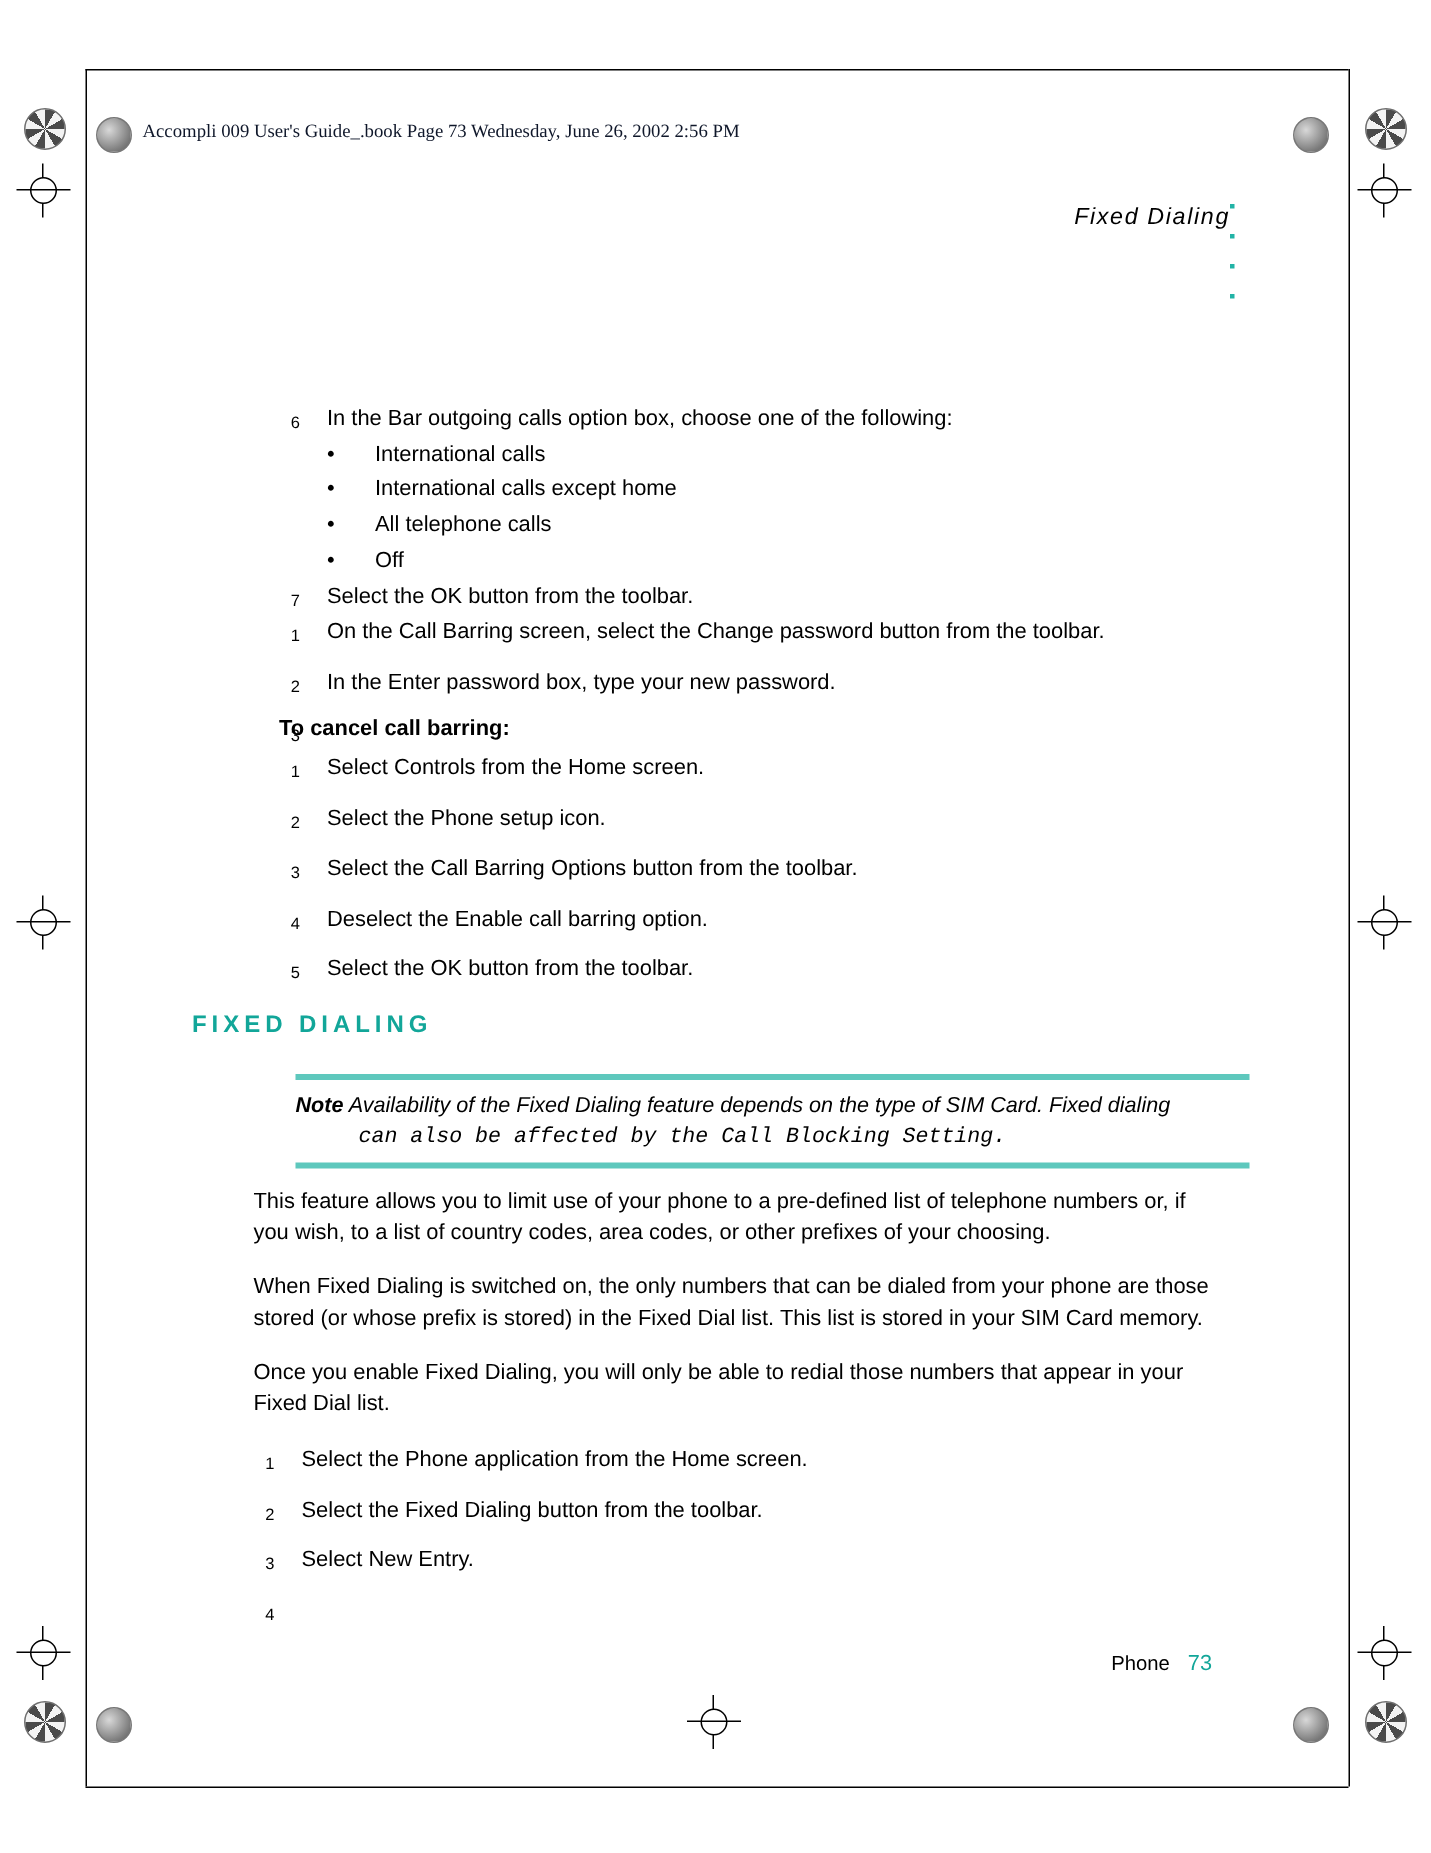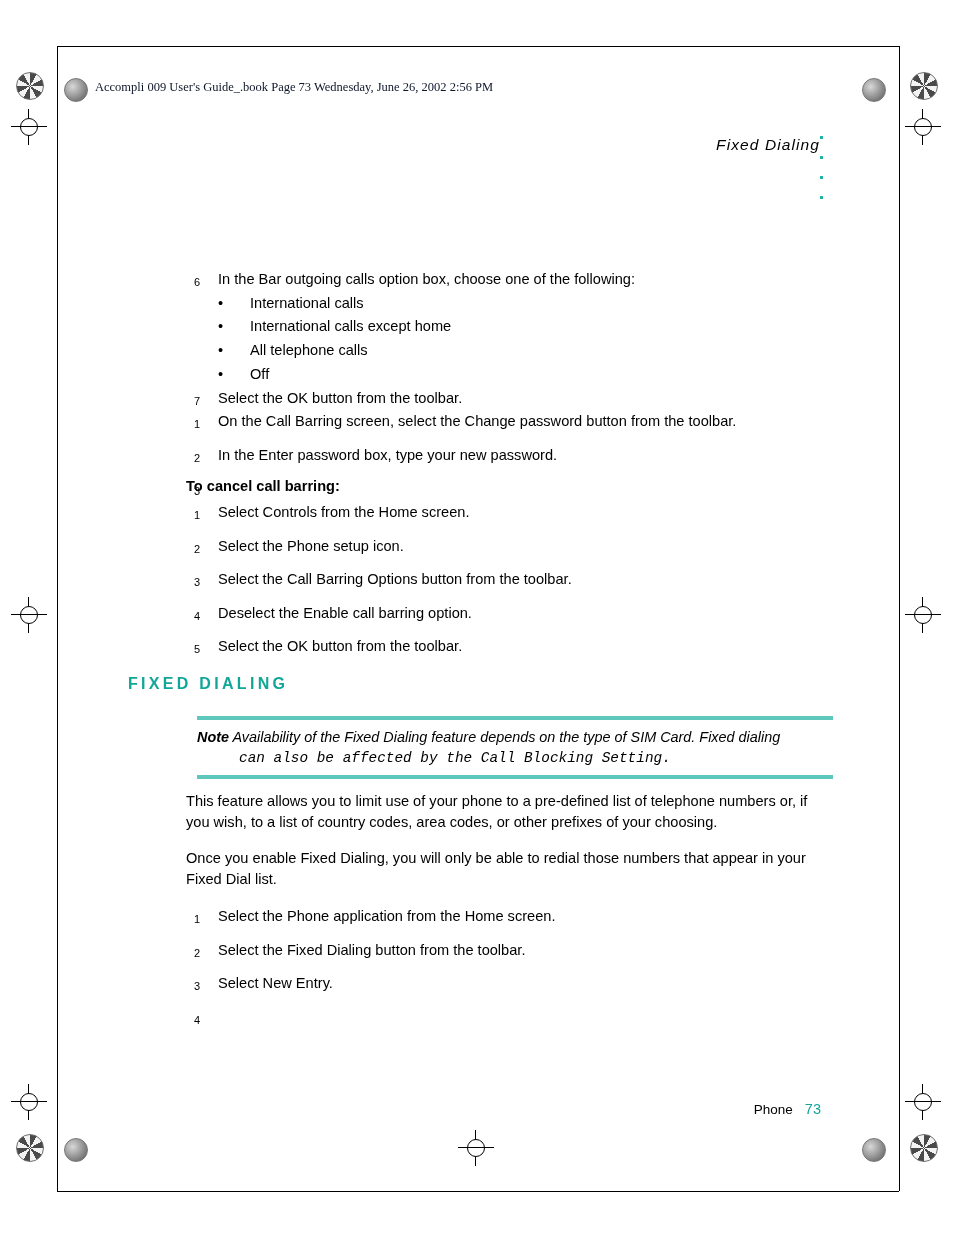--- a/index.html
+++ b/index.html
@@ -185,28 +185,28 @@
   .note-body .cont { display: block; padding-left: 42px; font-family: Liberation Mono, monospace; }
 
   .para {
     font-size: 14.6px;
     line-height: 20.5px;
     margin: 0 0 16px 0;
   }
 
   .body-block {
     position: absolute;
-    left: 186px;
+    left: 169px;
     top: 791px;
     width: 640px;
   }
 
   .footer {
     position: absolute;
-    right: 133px;
+    right: 146px;
     bottom: 118px;
     font-size: 13.5px;
     color: #000;
   }
   .footer .pg {
     color: #12a699;
     margin-left: 12px;
     font-size: 14.5px;
   }
 </style>
@@ -341,20 +341,21 @@
   <div class="note-rule"></div>
   <div class="note-body">
     <b>Note</b><span> Availability of the Fixed Dialing feature depends on the type of SIM Card. Fixed dialing</span>
     <span class="cont">can also be affected by the Call Blocking Setting.</span>
   </div>
   <div class="note-rule"></div>
 </div>
 
 <div class="body-block">
   <p class="para">This feature allows you to limit use of your phone to a pre-defined list of telephone numbers or, if you wish, to a list of country codes, area codes, or other prefixes of your choosing.</p>
+  <p class="para">When Fixed Dialing is switched on, the only numbers that can be dialed from your phone are those stored (or whose prefix is stored) in the Fixed Dial list. This list is stored in your SIM Card memory.</p>
   <p class="para">Once you enable Fixed Dialing, you will only be able to redial those numbers that appear in your Fixed Dial list.</p>
 
   <ul class="numlist">
     <li class="li-gap">
       <span class="num">1</span>
       <span>Select the Phone application from the Home screen.</span>
     </li>
     <li class="li-gap">
       <span class="num">2</span>
       <span>Select the Fixed Dialing button from the toolbar.</span>

